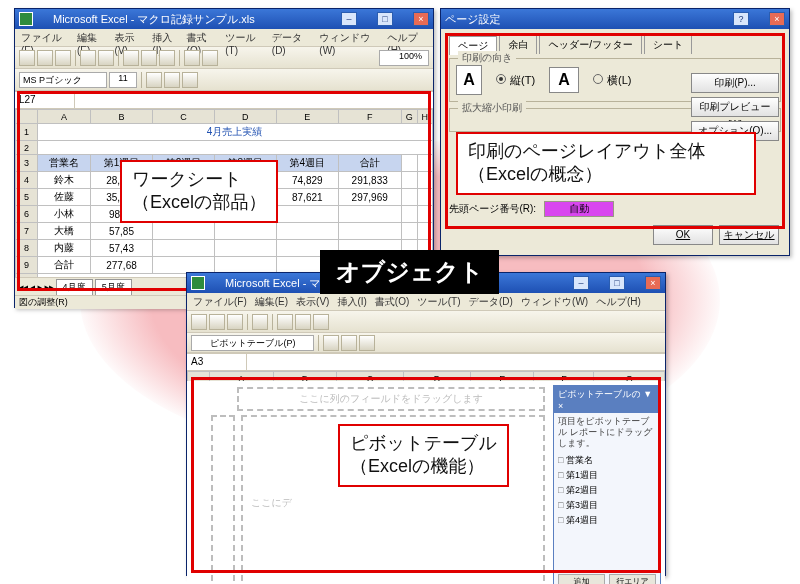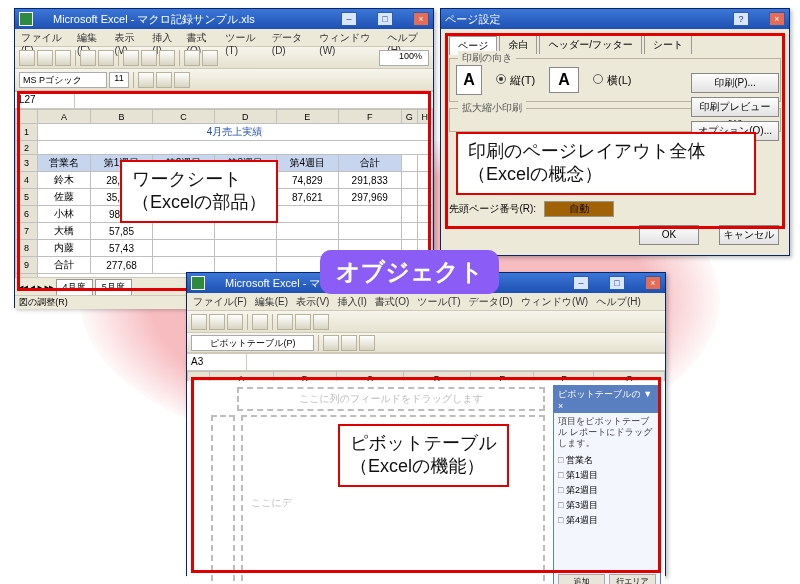--- a/index.html
+++ b/index.html
@@ -150,45 +150,44 @@
   .dlg-btn {
     width:88px; height:20px;
     background:linear-gradient(#fefefe,#e2e2e2);
     border:1px solid #888;
     font-size:10px;
     text-align:center;
     line-height:18px;
     margin-bottom:4px;
   }
   .dlg-right { position:absolute; right:10px; top:44px; display:flex; flex-direction:column; }
-  .dlg-bottom { position:absolute; right:10px; bottom:8px; display:flex; gap:20px; }
+  .dlg-bottom { position:absolute; right:10px; bottom:8px; display:flex; gap:6px;text-decoration:underline; }
   .dlg-bottom .dlg-btn { width:60px; margin:0;}
   .pagefield { display:flex; align-items:center; gap:8px; font-size:10px; }
-  .pagefield .inp { width:70px; height:16px; background:#a16207; border:1px solid #9a9784; text-align:center; }
+  .pagefield .inp { width:70px; height:16px; background:#d946ef; border:1px solid #9a9784; text-align:center; }
   
   .callout {
     position:absolute;
     background:#fff;
     border:2px solid #e00000;
     padding:6px 10px;
     font-size:18px;
     color:#111;
     line-height:1.3;
   }
   .center-badge {
     position:absolute;
-    background:#8b5cf6;
+    background:#000000;
     color:#fff;
     font-size:24px;
     font-weight:bold;
     padding:6px 16px;
     left:320px;
     top:250px;
     z-index:50;
-    border-radius:11px;
   }
   
   .pivot-area {
     position:relative;
     background:#fff;
     height:220px;
   }
   .pivot-cols { position:absolute; left:50px; top:6px; right:120px; height:24px; border:2px dashed #bdbdbd; display:flex;align-items:center;justify-content:center; color:#bbb; font-size:10px;}
   .pivot-rows { position:absolute; left:24px; top:34px; width:24px; bottom:10px; border:2px dashed #bdbdbd;}
   .pivot-data { position:absolute; left:54px; top:34px; right:120px; bottom:10px; border:2px dashed #bdbdbd; display:flex; align-items:center; justify-content:flex-start; color:#bbb; font-size:10px; padding-left:8px;}
@@ -244,21 +243,21 @@
     <span class="tbicon"></span>
     <span class="tbicon"></span>
     <span class="sep"></span>
     <span class="tbicon"></span>
     <span class="tbicon"></span>
     <span class="spacer" style="flex:1"></span>
     <span style="width:50px;height:16px;background:#fff;border:1px solid #aaa;font-size:9px;text-align:right;padding-right:6px;">100%</span>
   </div>
   <div class="toolbar">
     <span style="width:88px;height:16px;background:#fff;border:1px solid #aaa;font-size:9px;padding:1px 3px;">MS Pゴシック</span>
-    <span style="width:20px;height:16px;background:#fff;border:1px solid #aaa;font-size:9px;text-align:center;">11</span>
+    <span style="width:28px;height:16px;background:#fff;border:1px solid #aaa;font-size:9px;text-align:center;">11</span>
     <span class="sep"></span>
     <span class="tbicon"></span>
     <span class="tbicon"></span>
     <span class="tbicon"></span>
   </div>
   <div class="formula-row">
     <div class="namebox">L27</div>
     <div class="fbar"></div>
   </div>
   <div class="grid" style="height:168px;">

